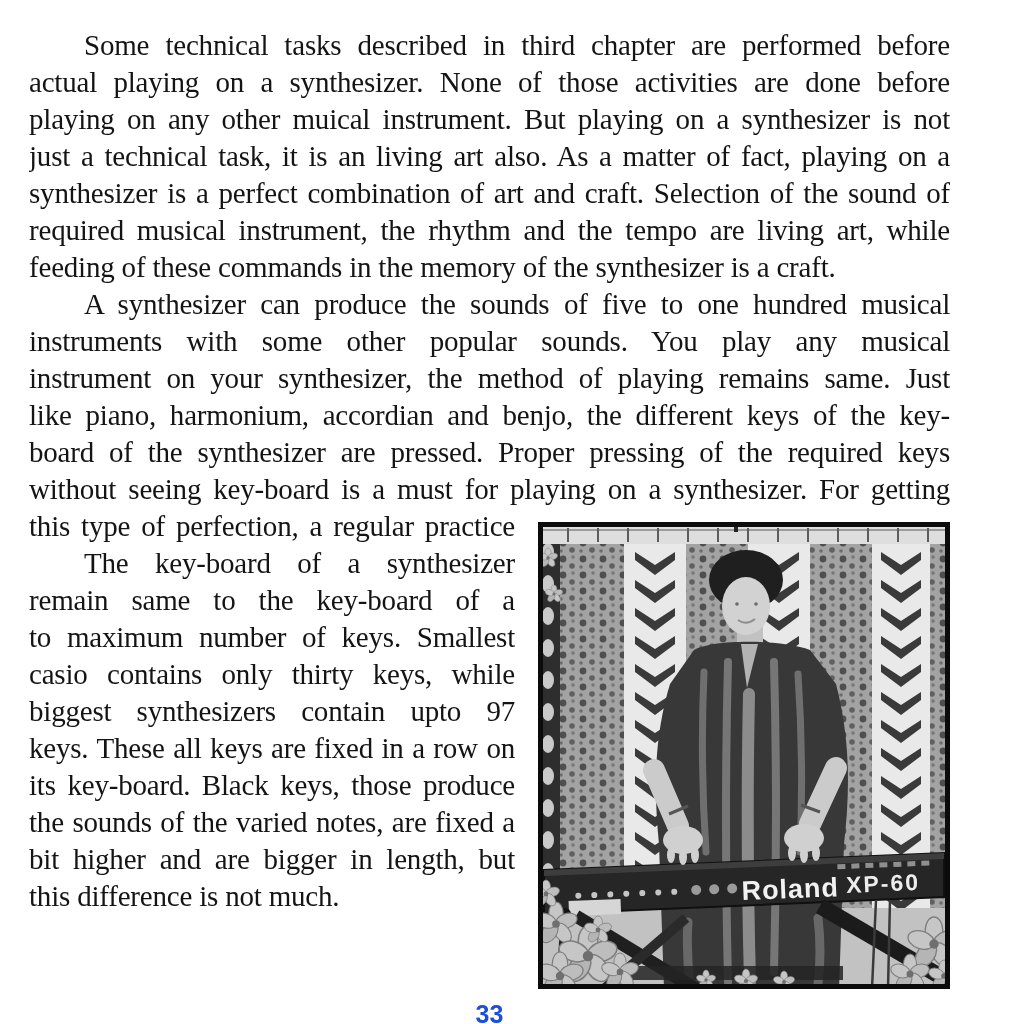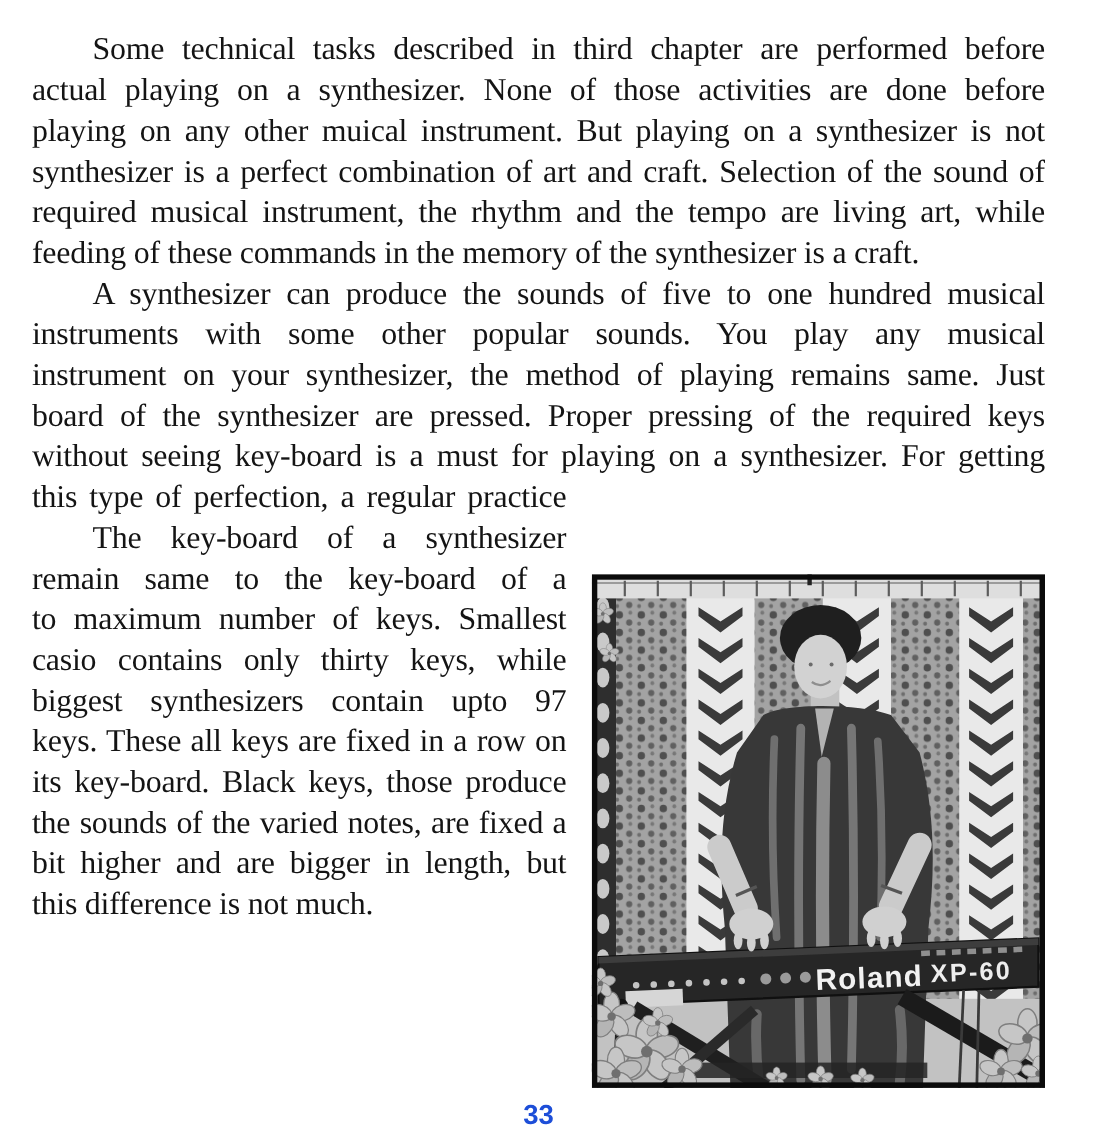--- a/index.html
+++ b/index.html
@@ -60,27 +60,29 @@
 </head>
 <body>
 
 <div class="page">
 
   <div class="text-layer">
 
     <div class="ln ind">Some technical tasks described in third chapter are performed before</div>
     <div class="ln">actual playing on a synthesizer. None of those activities are done before</div>
     <div class="ln">playing on any other muical instrument. But playing on a synthesizer is not</div>
+    <div class="ln">just a technical task, it is an living art also. As a matter of fact, playing on a</div>
     <div class="ln">synthesizer is a perfect combination of art and craft. Selection of the sound of</div>
     <div class="ln">required musical instrument, the rhythm and the tempo are living art, while</div>
     <div class="ln last">feeding of these commands in the memory of the synthesizer is a craft.</div>
 
     <div class="ln ind">A synthesizer can produce the sounds of five to one hundred musical</div>
     <div class="ln">instruments with some other popular sounds. You play any musical</div>
     <div class="ln">instrument on your synthesizer, the method of playing remains same. Just</div>
+    <div class="ln">like piano, harmonium, accordian and benjo, the different keys of the key-</div>
     <div class="ln">board of the synthesizer are pressed. Proper pressing of the required keys</div>
     <div class="ln">without seeing key-board is a must for playing on a synthesizer. For getting</div>
 
     <div class="ln nw">this type of perfection, a regular practice</div>
 
     <div class="ln nw ind">The key-board of a synthesizer</div>
     <div class="ln nw">remain same to the key-board of a</div>
     <div class="ln nw">to maximum number of keys. Smallest</div>
     <div class="ln nw">casio contains only thirty keys, while</div>
     <div class="ln nw">biggest synthesizers contain upto 97</div>

